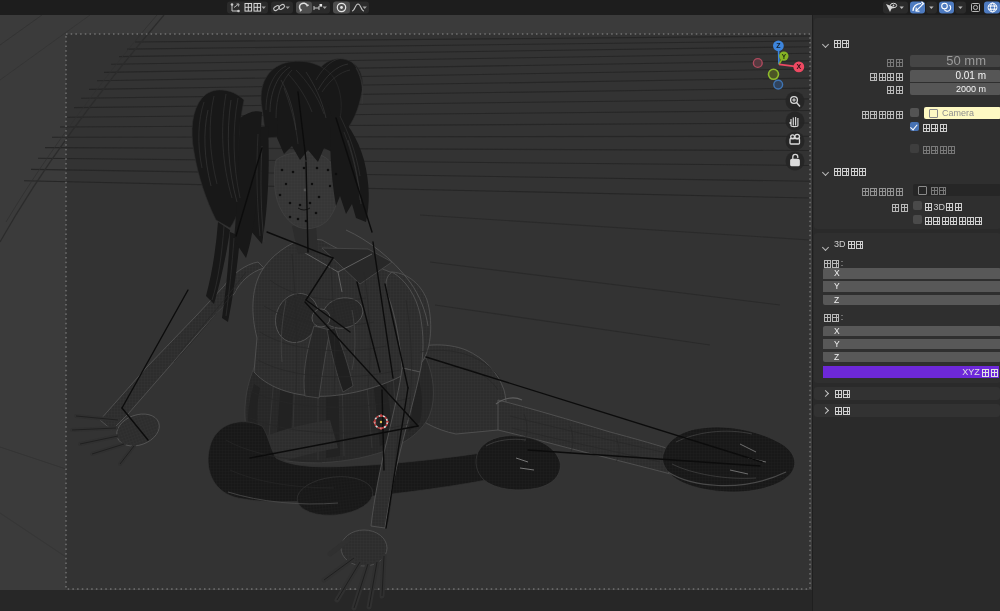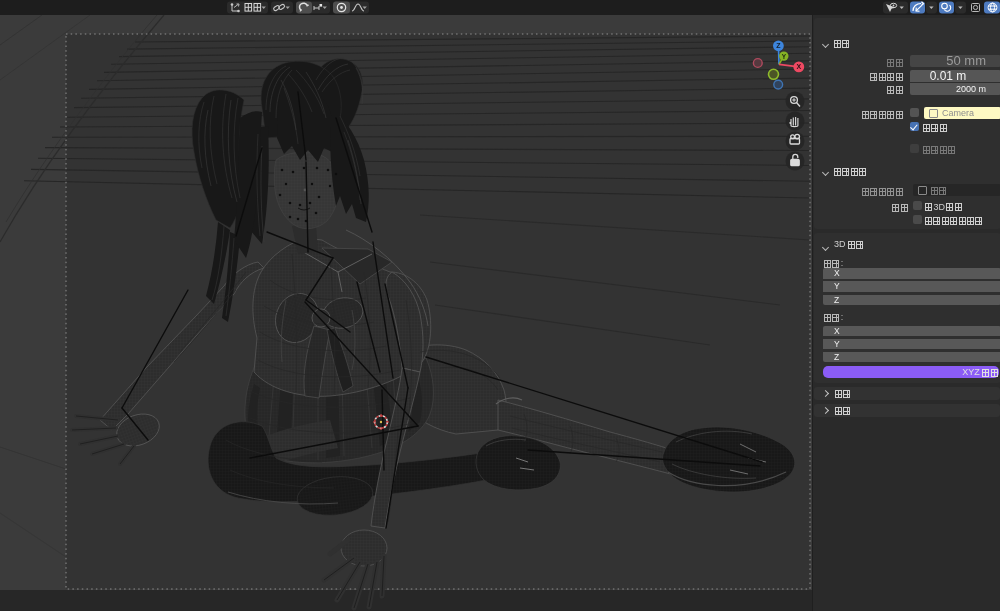--- a/index.html
+++ b/index.html
@@ -425,21 +425,21 @@
     <div class="abs" style="left:1px;top:3px;width:187px;height:211px;background:#2f2f2f;border-radius:3px"></div>
     <div class="abs" style="left:1px;top:218px;width:187px;height:150px;background:#2f2f2f;border-radius:3px"></div>
 
     <div class="abs" style="left:10px;top:25px"><span class="chev"></span></div>
     <div class="abs gw" style="left:21px;top:23px"><i class="g"></i><i class="g"></i></div>
 
     <div class="abs gd" style="right:97px;top:42px"><i class="g"></i><i class="g"></i></div>
     <div class="abs" style="left:97px;top:40px;width:91px;height:12px;background:#454545;border-radius:2px;color:#9a9a9a;font-size:13px;line-height:12px;text-align:right"><span style="margin-right:15px">50 mm</span></div>
 
     <div class="abs gm" style="right:97px;top:56.5px"><i class="g"></i><i class="g"></i><i class="g"></i><i class="g"></i></div>
-    <div class="abs" style="left:97px;top:54.5px;width:91px;height:12px;background:#565656;border-radius:2px 2px 0 0;color:#f4f4f4;font-size:12px;line-height:12px;text-align:center"><span style="margin-right:15px">0.01 m</span></div>
+    <div class="abs" style="left:97px;top:54.5px;width:91px;height:12px;background:#565656;border-radius:2px 2px 0 0;color:#f4f4f4;font-size:10px;line-height:12px;text-align:right"><span style="margin-right:15px">0.01 m</span></div>
 
     <div class="abs gm" style="right:97px;top:69.5px"><i class="g"></i><i class="g"></i></div>
     <div class="abs" style="left:97px;top:67.5px;width:91px;height:12px;background:#565656;border-radius:0 0 2px 2px;color:#f4f4f4;font-size:9px;line-height:12px;text-align:right"><span style="margin-right:15px">2000 m</span></div>
 
     <div class="abs gm" style="right:97px;top:94px"><i class="g"></i><i class="g"></i><i class="g"></i><i class="g"></i><i class="g"></i></div>
     <div class="abs cb" style="left:97px;top:92.5px"></div>
     <div class="abs" style="left:111px;top:92px;width:77px;height:12px;background:#fef9c3;border-radius:2px;color:#8f8f8f;font-size:9px;line-height:12px">
       <span style="display:inline-block;width:7px;height:7px;border:1px solid #8a8a8a;border-radius:1px;margin:0 4px 0 5px;vertical-align:-1.5px"></span>Camera</div>
 
     <div class="abs cb cbon" style="left:97px;top:107px"></div>
@@ -465,21 +465,21 @@
     <div class="abs" style="left:10px;top:228px"><span class="chev"></span></div>
     <div class="abs gw" style="left:21px;top:224px;font-size:9px">3D&nbsp;<i class="g"></i><i class="g"></i></div>
     <div class="abs gm" style="left:11px;top:243px;font-size:9px"><i class="g"></i><i class="g"></i>:</div>
     <div class="slider" style="top:253.3px;border-radius:2px 2px 0 0"><span style="margin-left:11px;font-size:8.5px;line-height:10.5px;display:inline-block">X</span></div>
     <div class="slider" style="top:266.4px"><span style="margin-left:11px;font-size:8.5px;line-height:10.5px;display:inline-block">Y</span></div>
     <div class="slider" style="top:279.5px;border-radius:0 0 2px 2px"><span style="margin-left:11px;font-size:8.5px;line-height:10.5px;display:inline-block">Z</span></div>
     <div class="abs gm" style="left:11px;top:297px;font-size:9px"><i class="g"></i><i class="g"></i>:</div>
     <div class="slider" style="top:310.7px;border-radius:2px 2px 0 0"><span style="margin-left:11px;font-size:8.5px;line-height:10.5px;display:inline-block">X</span></div>
     <div class="slider" style="top:323.8px"><span style="margin-left:11px;font-size:8.5px;line-height:10.5px;display:inline-block">Y</span></div>
     <div class="slider" style="top:336.9px;border-radius:0 0 2px 2px"><span style="margin-left:11px;font-size:8.5px;line-height:10.5px;display:inline-block">Z</span></div>
-    <div class="abs gw" style="left:10px;top:351px;width:176px;height:12px;background:#8b5cf6;border-radius:5px;font-size:9px;line-height:12px;color:#e0e0e0"><span style="margin-left:6px">XYZ&nbsp;</span><i class="g"></i><i class="g"></i></div>
+    <div class="abs gw" style="left:10px;top:351px;width:176px;height:12px;background:#6d28d9;border-radius:0;font-size:9px;line-height:12px;color:#e0e0e0"><span style="margin-left:6px">XYZ&nbsp;</span><i class="g"></i><i class="g"></i></div>
 
     <div class="hdrrow" style="top:372px">
         <span class="chevr" style="margin-left:9px"></span>
         <span class="gw" style="margin-left:7px"><i class="g"></i><i class="g"></i></span>
       </div>
     <div class="hdrrow" style="top:389px">
         <span class="chevr" style="margin-left:9px"></span>
         <span class="gw" style="margin-left:7px"><i class="g"></i><i class="g"></i></span>
       </div>
   </div>

